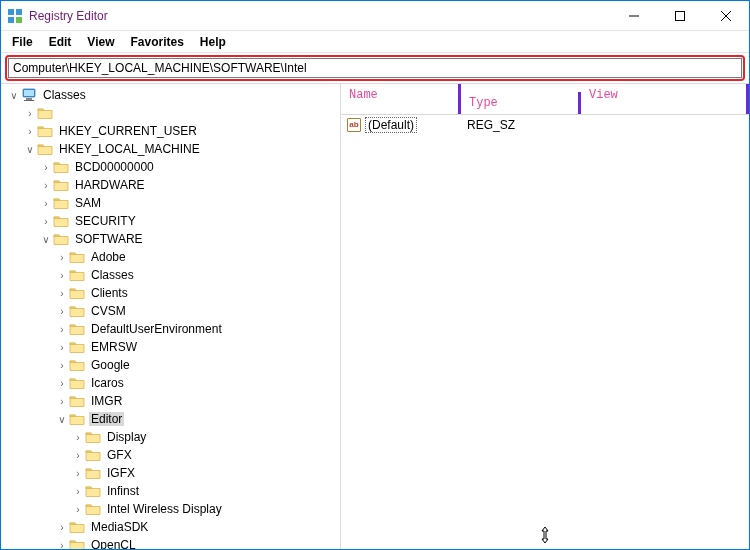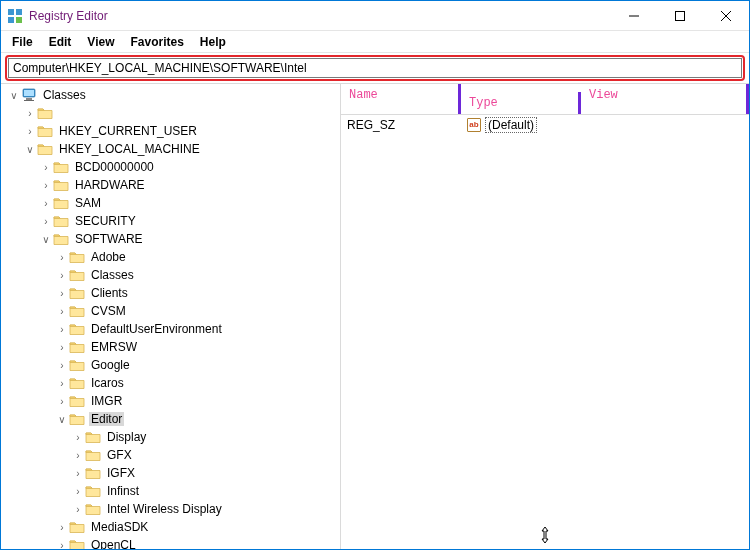--- a/index.html
+++ b/index.html
@@ -358,25 +358,25 @@
       </div>
 
     <div class="listpane">
       <div class="listhdr">
         <div class="col col-name">Name</div>
         <div class="col col-type">Type</div>
         <div class="col col-data">View</div>
       </div>
       <div class="listbody" id="listbody">
           <div class="row">
-            <div class="cell cell-type">REG_SZ</div>
             <div class="cell cell-name">
               <span class="valicon">ab</span>
               <span class="valbox">(Default)</span>
             </div>
+            <div class="cell cell-type">REG_SZ</div>
             <div class="cell cell-data"></div>
           </div>
         <span class="resize-cursor">
           <svg width="14" height="16" viewBox="0 0 14 16">
               <path d="M7 0 L4 4 L6 4 L6 12 L4 12 L7 16 L10 12 L8 12 L8 4 L10 4 Z" fill="none" stroke="#000" stroke-width="1"></path>
             </svg>
         </span>
       </div>
     </div>
   </div>

